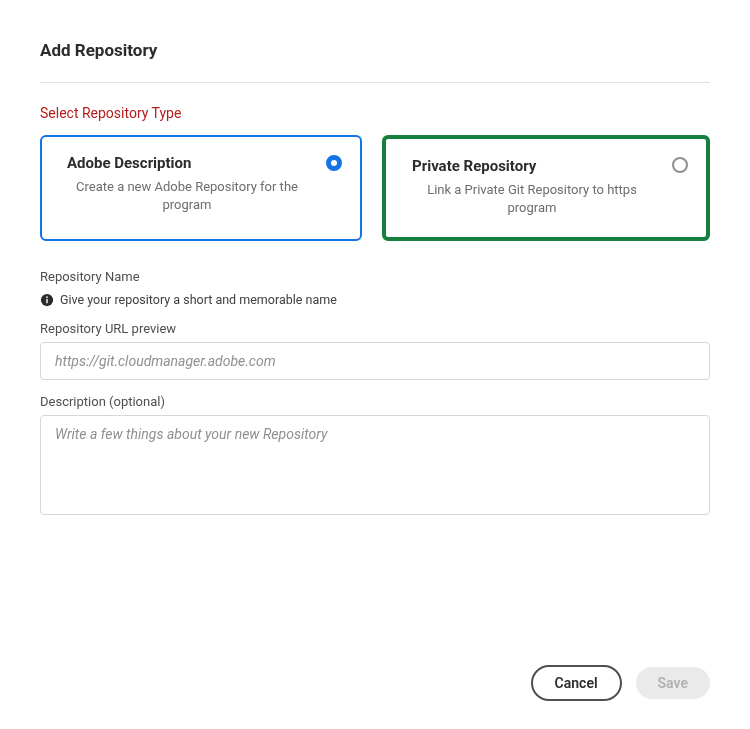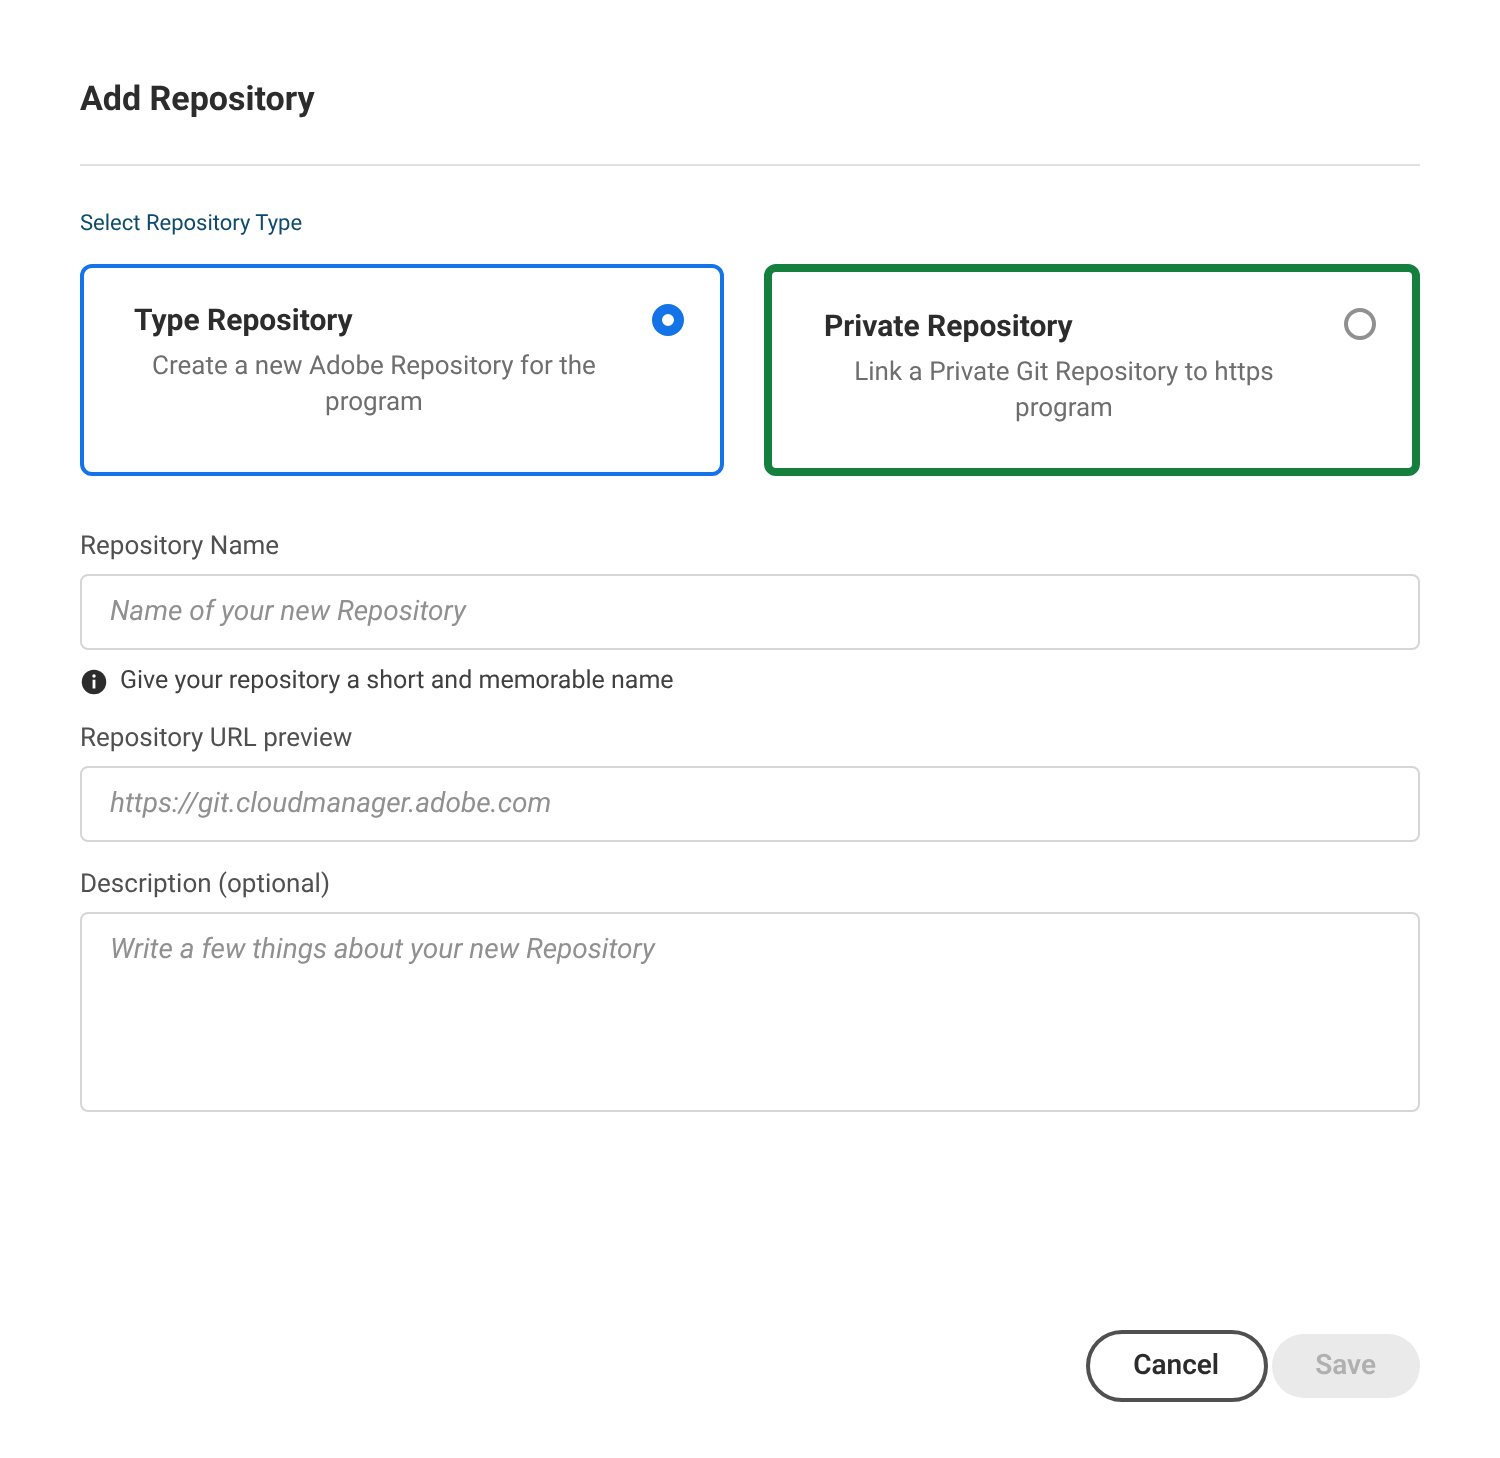--- a/index.html
+++ b/index.html
@@ -17,22 +17,22 @@
       font-weight: 700;
       color: #2c2c2c;
       margin-bottom: 22px;
     }
     .hr {
       border: none;
       border-top: 1px solid #e1e1e1;
       margin-bottom: 22px;
     }
     .section-label {
-      font-size: 11px;
-      color: #0c4a6e;
+      font-size: 14px;
+      color: #b91c1c;
       margin-bottom: 14px;
     }
     .type-row {
       display: flex;
       gap: 20px;
       margin-bottom: 28px;
     }
     .type-card {
       flex: 1;
       border: 4px solid #15803d;
@@ -116,21 +116,21 @@
       width: 14px;
       height: 14px;
       flex-shrink: 0;
     }
     .field-block { margin-bottom: 14px; }
     .footer {
       position: absolute;
       bottom: 28px;
       right: 40px;
       display: flex;
-      gap: 2px;
+      gap: 14px;
       align-items: center;
     }
     .btn {
       font-family: inherit;
       font-size: 14px;
       font-weight: 600;
       border-radius: 18px;
       padding: 8px 22px;
       cursor: pointer;
     }
@@ -149,38 +149,37 @@
 </head>
 <body>
 
 <h1 class="title">Add Repository</h1>
 <hr class="hr">
 
 <div class="section-label">Select Repository Type</div>
 
 <div class="type-row">
   <div class="type-card selected">
-    <div class="type-title">Type Repository</div>
+    <div class="type-title">Adobe Description</div>
     <div class="type-desc">Create a new Adobe Repository for the program</div>
     <div class="radio">
       <div class="radio-selected"></div>
     </div>
   </div>
   <div class="type-card">
     <div class="type-title">Private Repository</div>
     <div class="type-desc">Link a Private Git Repository to https program</div>
     <div class="radio">
       <div class="radio-outer"></div>
     </div>
   </div>
 </div>
 
 <div class="field-block">
   <div class="field-label">Repository Name</div>
-  <input type="text" class="text-input" placeholder="Name of your new Repository" style="">
   <div class="helper">
     <svg class="info-icon" viewBox="0 0 16 16" fill="#2c2c2c">
         <circle cx="8" cy="8" r="7"></circle>
         <rect x="7.2" y="6.7" width="1.6" height="5" fill="#fff"></rect>
         <circle cx="8" cy="4.6" r="1" fill="#fff"></circle>
       </svg>
     <span>Give your repository a short and memorable name</span>
   </div>
 </div>
 

